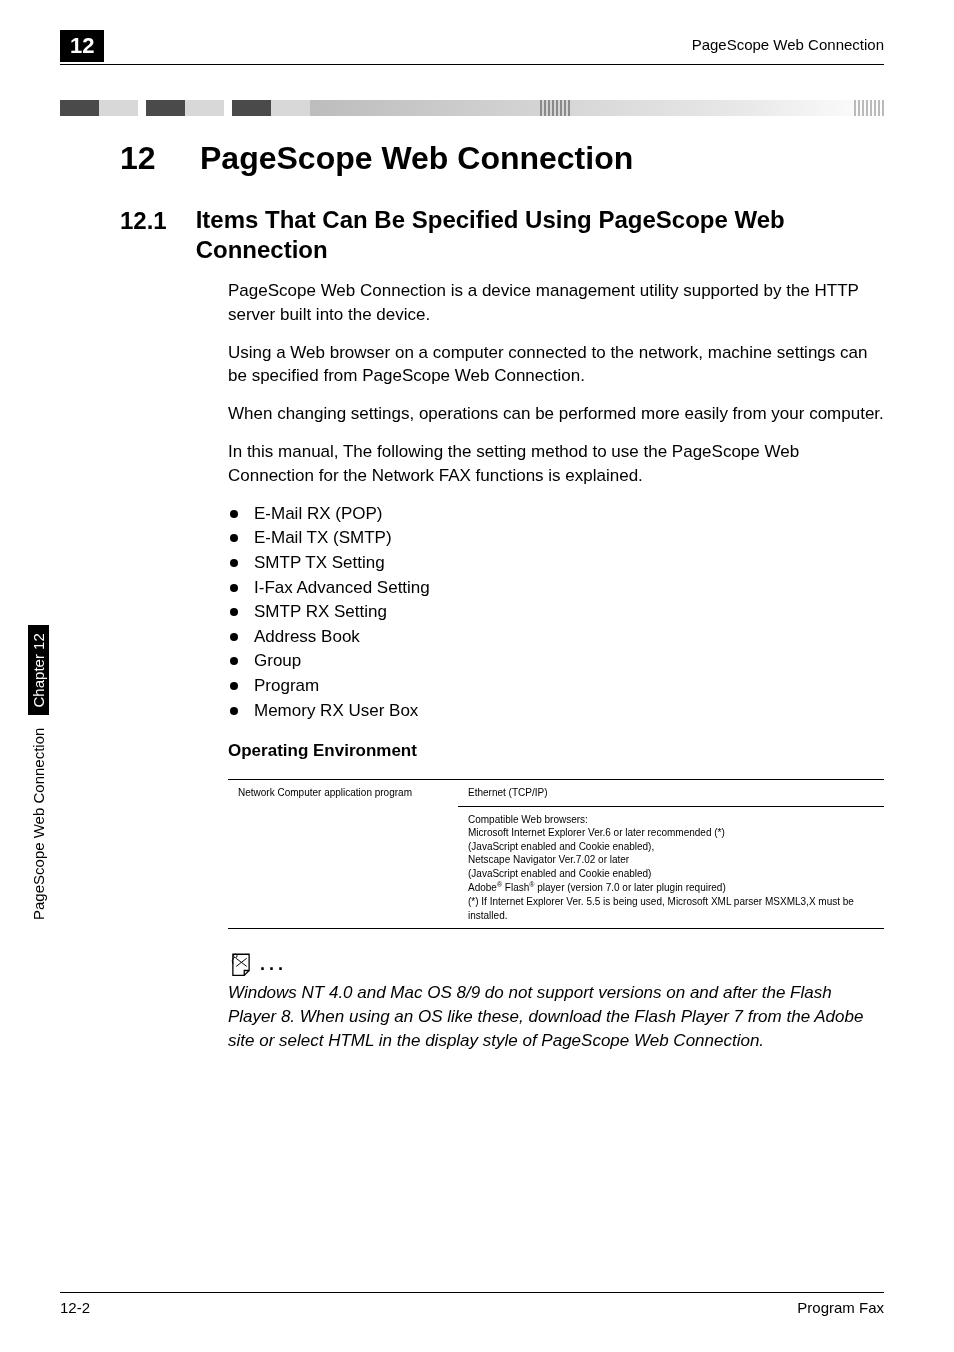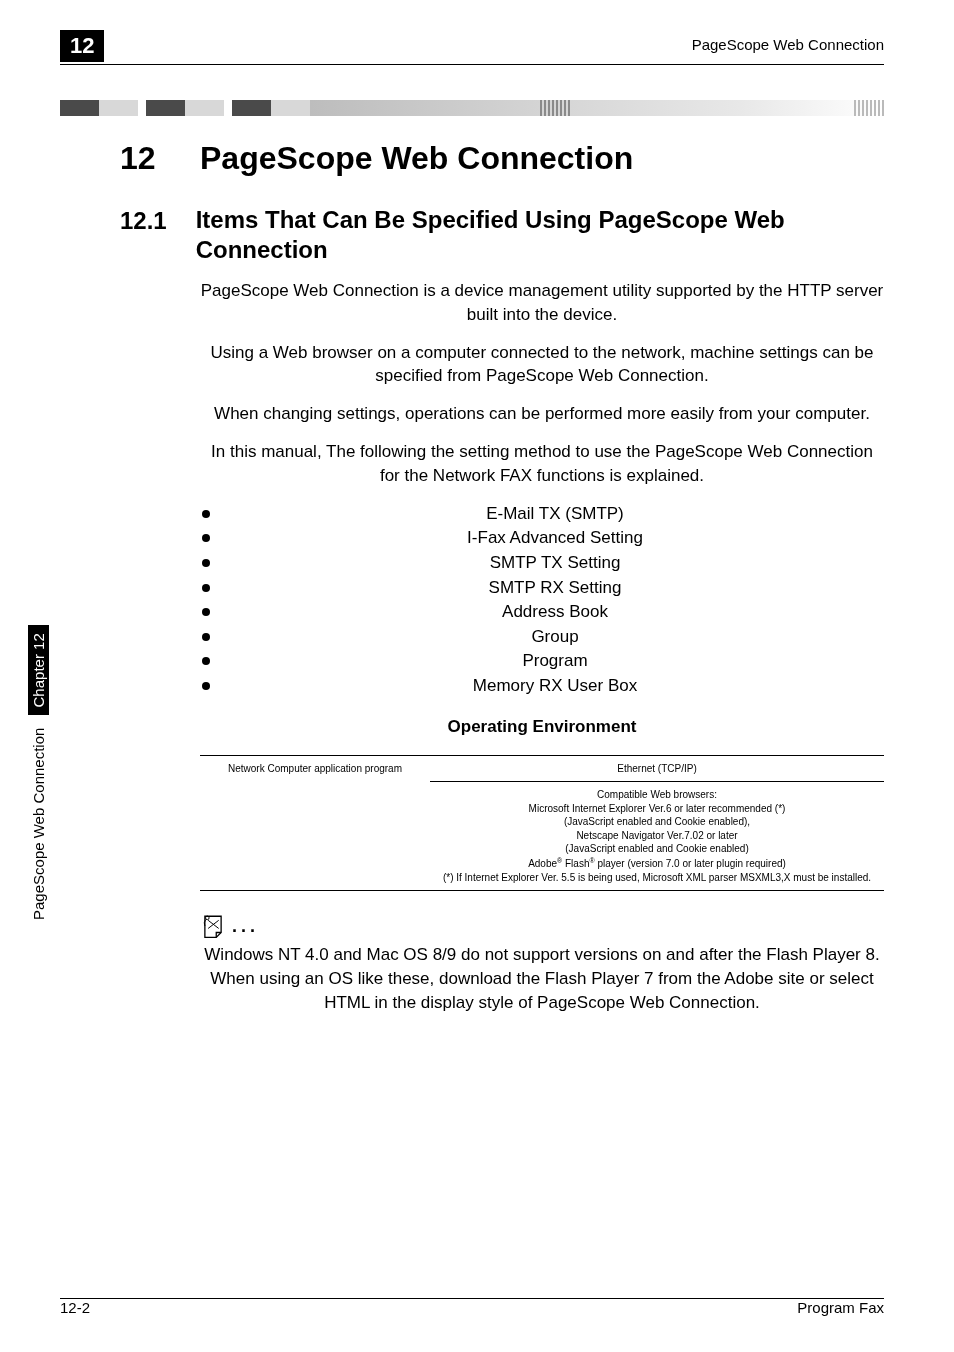--- a/index.html
+++ b/index.html
@@ -113,22 +113,21 @@
     font-weight: bold;
     width: 80px;
     padding-top: 2px;
   }
   .h2-title {
     font-size: 24px;
     font-weight: bold;
     line-height: 1.25;
   }
   .body-block {
-    margin-left: 80px;
-    text-align: center;
+    margin-left: 108px;
   }
   .para {
     font-size: 17px;
     line-height: 1.4;
     margin-bottom: 14px;
   }
   ul.bullets {
     list-style: none;
     margin-bottom: 18px;
   }
@@ -187,20 +186,21 @@
     letter-spacing: 4px;
     padding-bottom: 2px;
   }
   .note-head {
     font-size: 16px;
     font-weight: bold;
     margin-bottom: 4px;
   }
   .note-body {
     font-size: 17px;
+    font-style: italic;
     line-height: 1.4;
   }
   .side-label {
     position: absolute;
     left: 28px;
     top: 920px;
     transform: rotate(-90deg);
     transform-origin: left top;
     font-size: 15px;
     white-space: nowrap;
@@ -211,20 +211,21 @@
     padding: 2px 8px;
     margin-left: 8px;
     display: inline-block;
   }
   .footer {
     position: absolute;
     bottom: 36px;
     left: 60px;
     right: 70px;
     border-top: 1px solid #000;
+    padding-top: 6px;
     font-size: 15px;
     display: flex;
     justify-content: space-between;
   }
   sup { font-size: 0.7em; }
 </style>
 </head>
 <body>
 
 <div class="header">
@@ -260,23 +261,24 @@
     <div class="h2-title">Items That Can Be Specified Using PageScope Web Connection</div>
   </div>
 
   <div class="body-block">
     <p class="para">PageScope Web Connection is a device management utility supported by the HTTP server built into the device.</p>
     <p class="para">Using a Web browser on a computer connected to the network, machine settings can be specified from PageScope Web Connection.</p>
     <p class="para">When changing settings, operations can be performed more easily from your computer.</p>
     <p class="para">In this manual, The following the setting method to use the PageScope Web Connection for the Network FAX functions is explained.</p>
 
     <ul class="bullets">
+      <li>E-Mail RX (POP)</li>
       <li>E-Mail TX (SMTP)</li>
+      <li>SMTP TX Setting</li>
       <li>I-Fax Advanced Setting</li>
-      <li>SMTP TX Setting</li>
       <li>SMTP RX Setting</li>
       <li>Address Book</li>
       <li>Group</li>
       <li>Program</li>
       <li>Memory RX User Box</li>
     </ul>
 
     <div class="subhead">Operating Environment</div>
 
     <table class="env">

